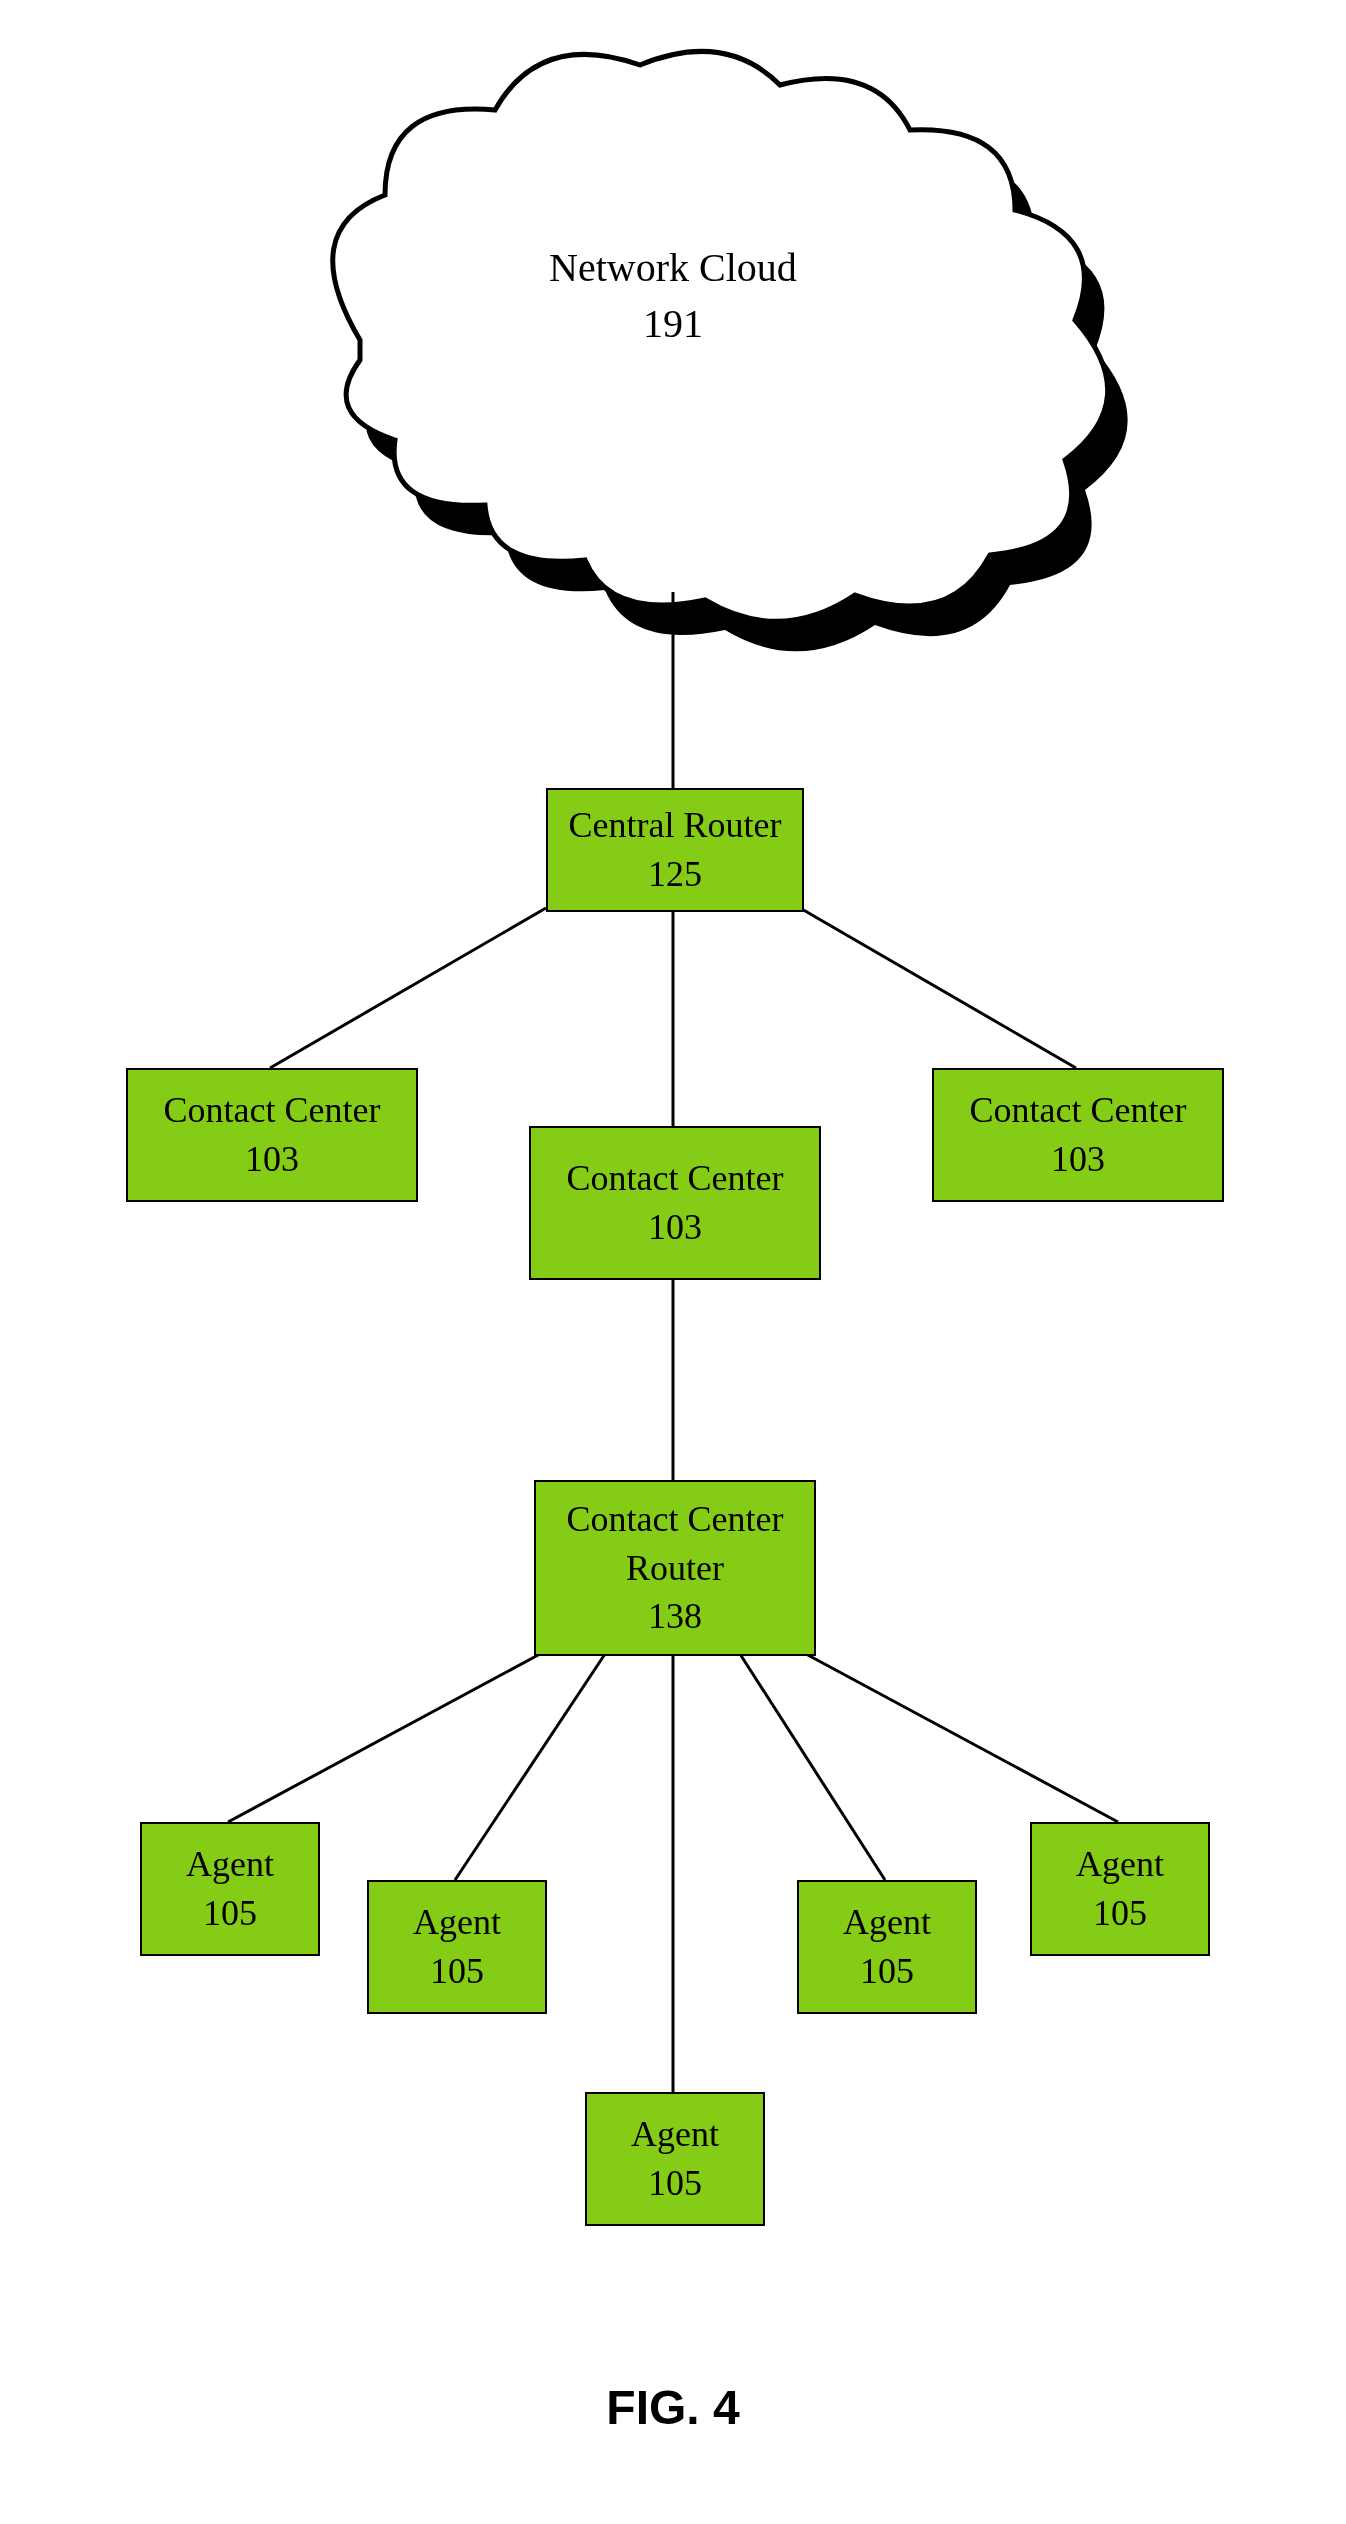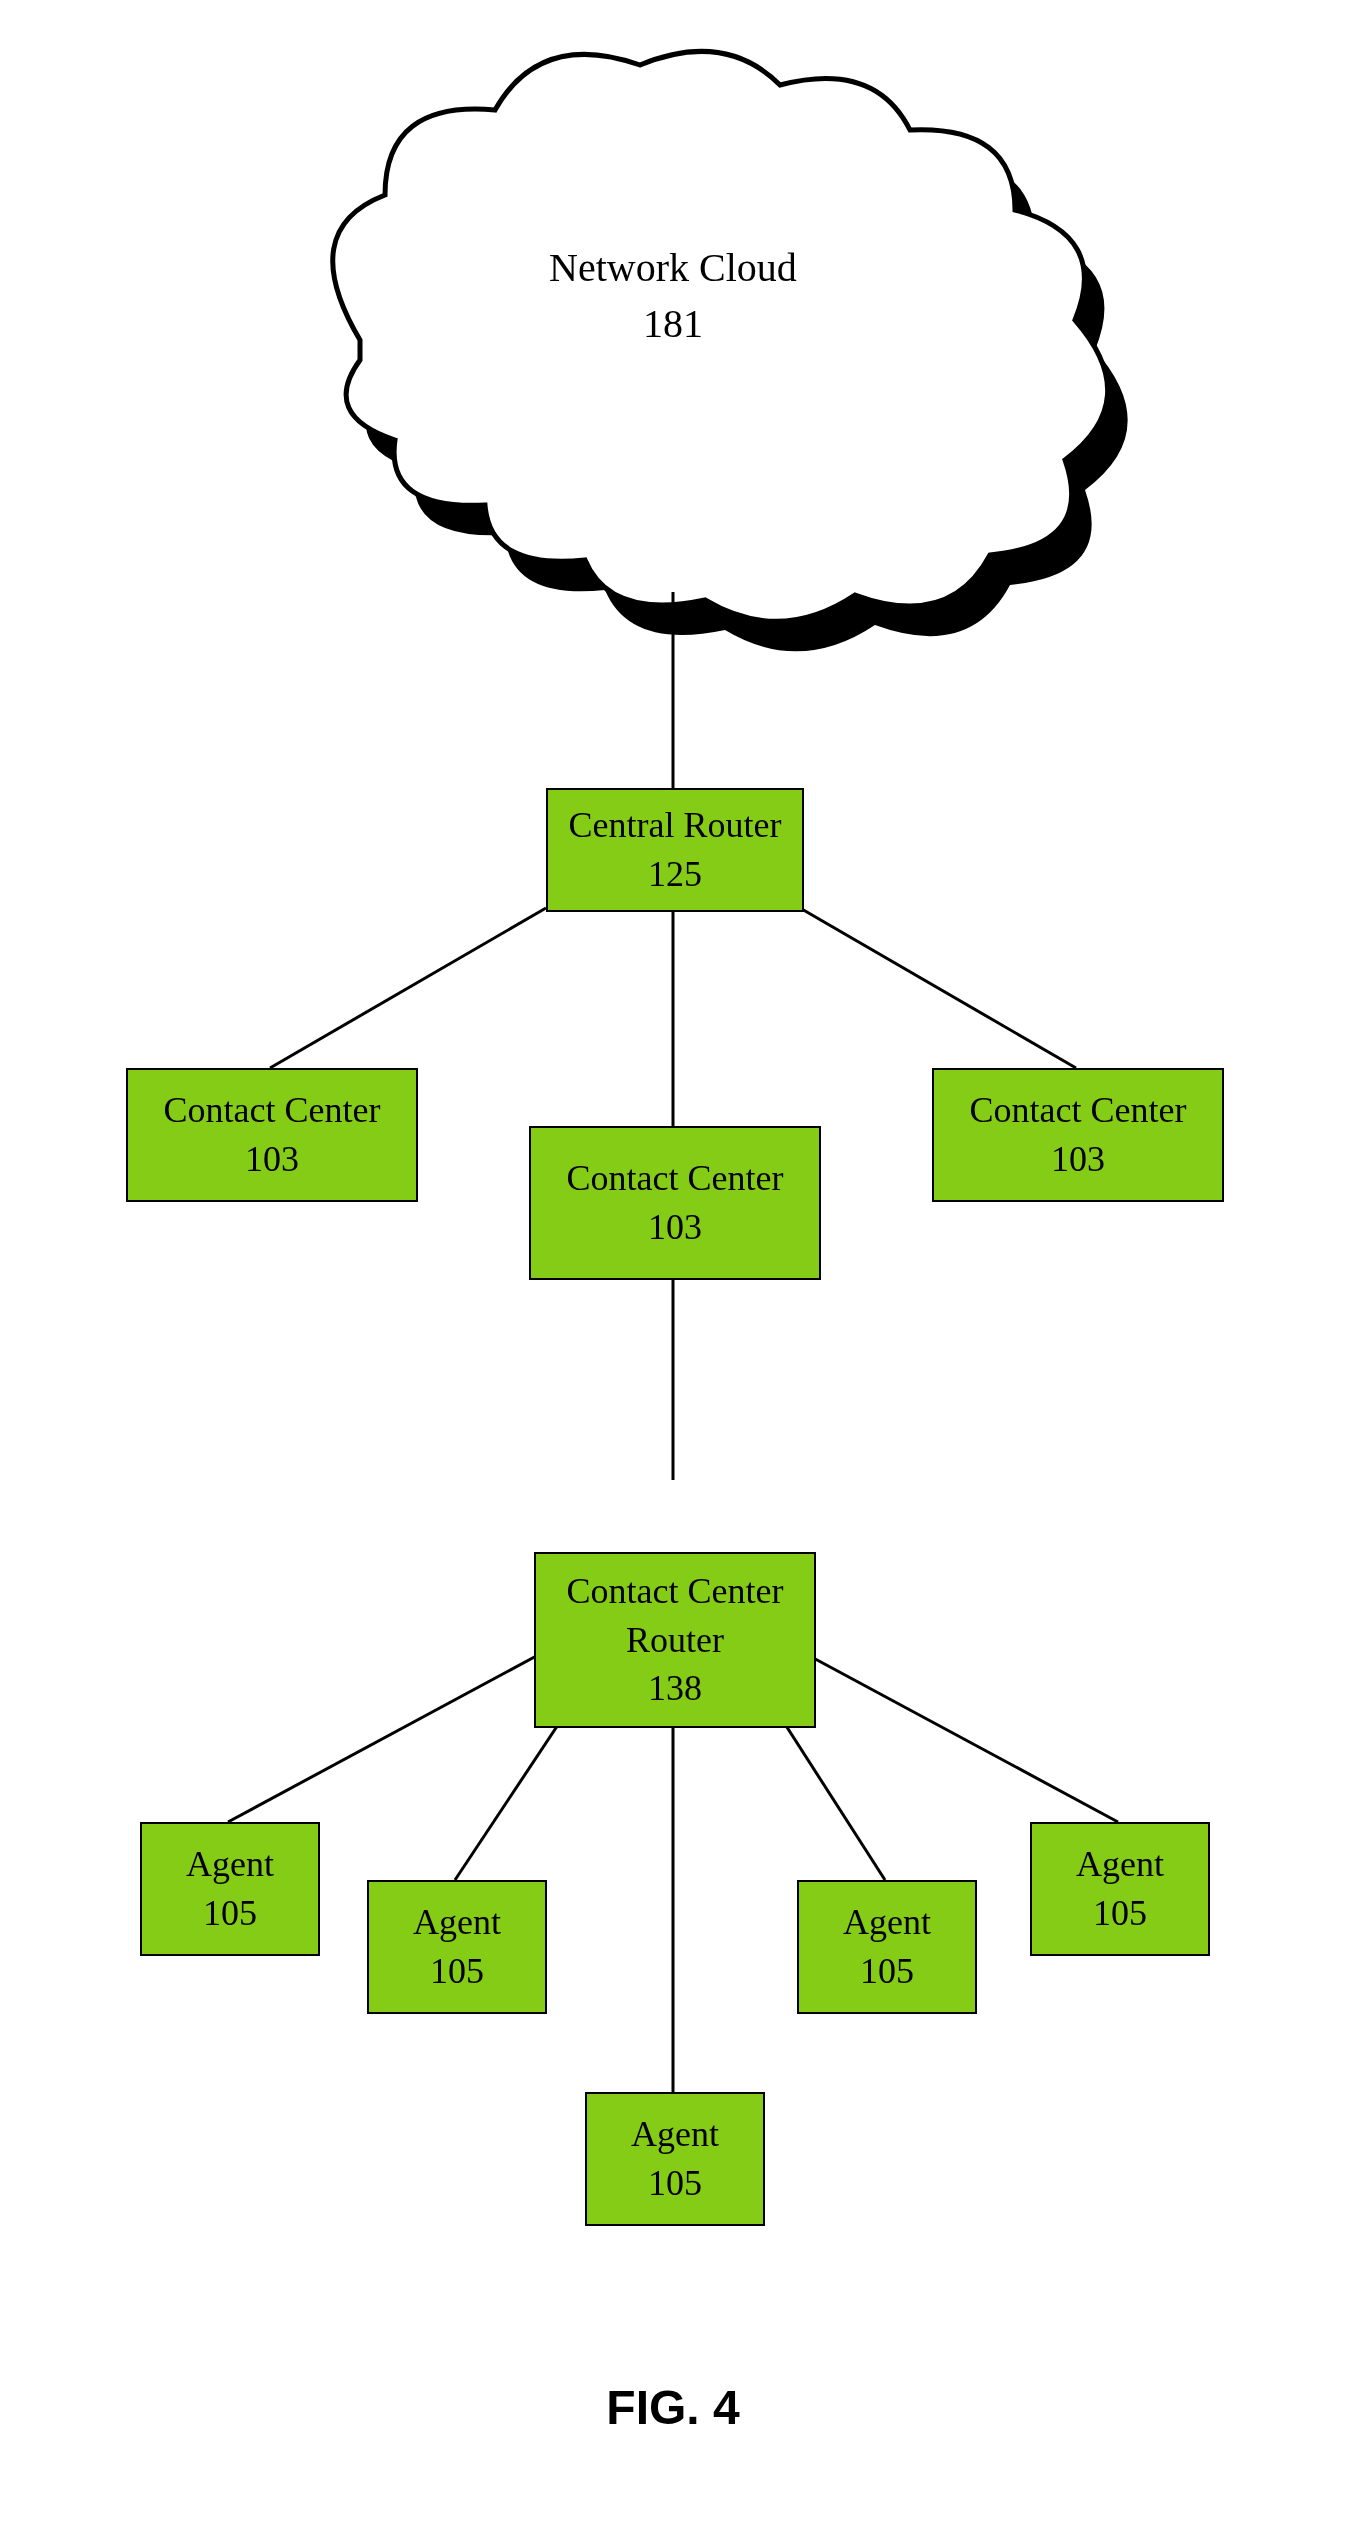--- a/index.html
+++ b/index.html
@@ -36,42 +36,42 @@
     <line x1="540" y1="1654" x2="228" y2="1822"></line>
     <line x1="605" y1="1654" x2="455" y2="1880"></line>
     <line x1="673" y1="1654" x2="673" y2="2092"></line>
     <line x1="740" y1="1654" x2="885" y2="1880"></line>
     <line x1="806" y1="1654" x2="1118" y2="1822"></line>
   </g>
 </svg>
 
 <div class="cloud-text" style="left:473px;top:240px">
   <span>Network Cloud</span>
-  <span>181</span>
+  <span>191</span>
 </div>
 
 <div class="box" style="left:546px;top:788px;width:254px;height:120px">
   <span>Central Router</span>
   <span>125</span>
 </div>
 
 <div class="box" style="left:126px;top:1068px;width:288px;height:130px">
   <span>Contact Center</span>
   <span>103</span>
 </div>
 <div class="box" style="left:529px;top:1126px;width:288px;height:150px">
   <span>Contact Center</span>
   <span>103</span>
 </div>
 <div class="box" style="left:932px;top:1068px;width:288px;height:130px">
   <span>Contact Center</span>
   <span>103</span>
 </div>
 
-<div class="box" style="left:534px;top:1552px;width:278px;height:172px">
+<div class="box" style="left:534px;top:1480px;width:278px;height:172px">
   <span>Contact Center Router</span>
   <span>138</span>
 </div>
 
 <div class="box" style="left:140px;top:1822px;width:176px;height:130px">
   <span>Agent</span>
   <span>105</span>
 </div>
 <div class="box" style="left:367px;top:1880px;width:176px;height:130px">
   <span>Agent</span>

